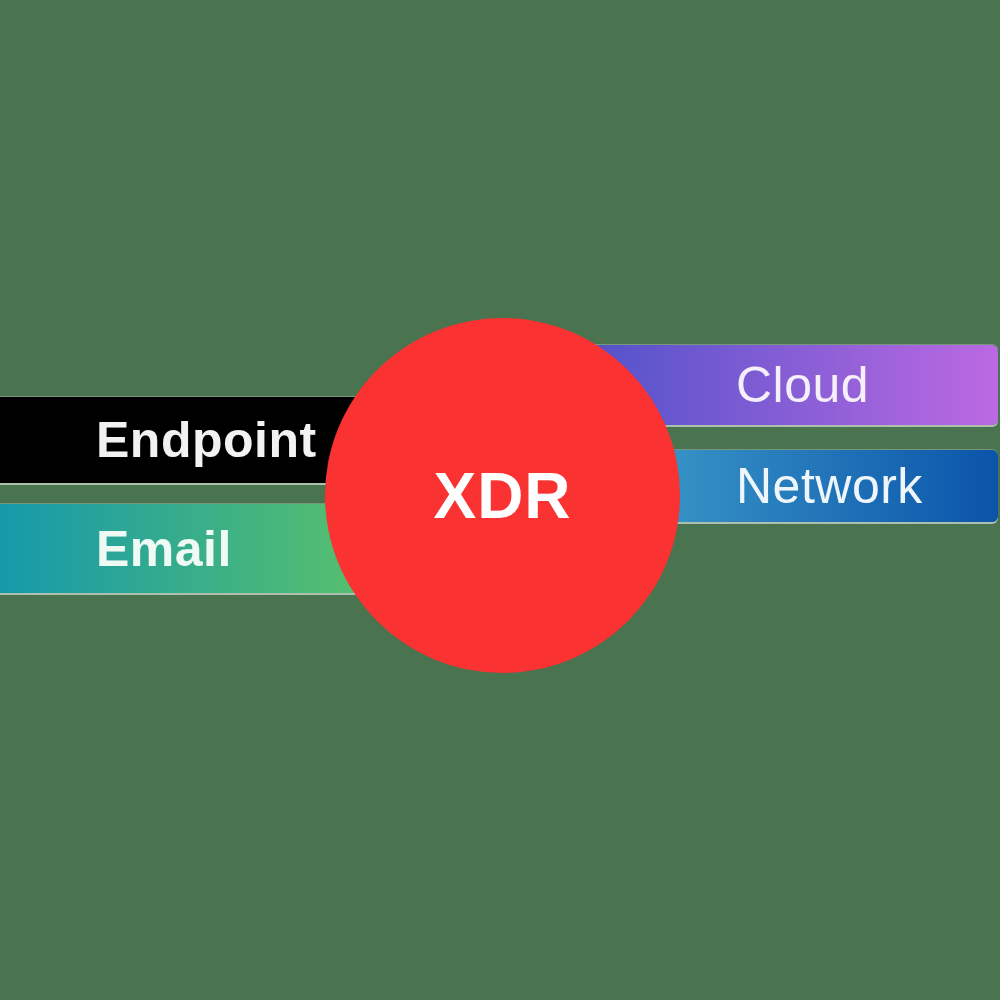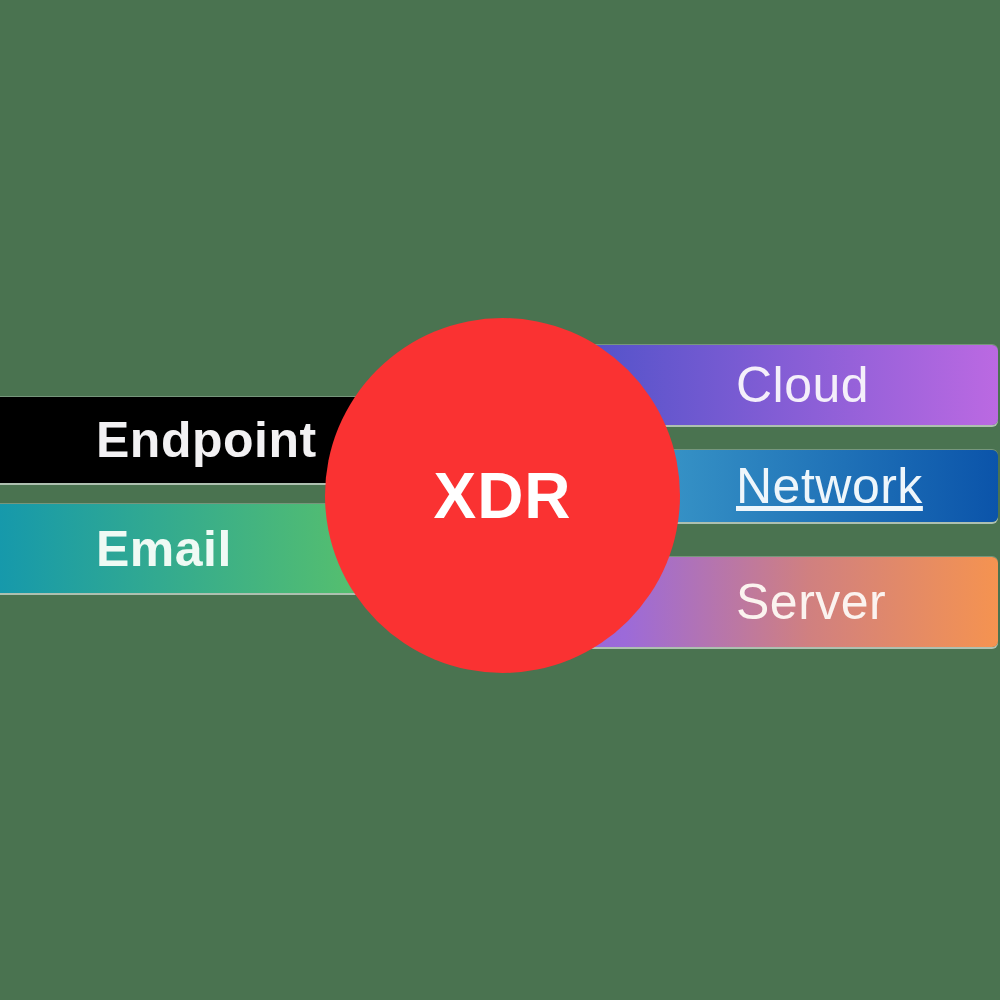--- a/index.html
+++ b/index.html
@@ -34,21 +34,21 @@
   
   .bar.left  { left: 0; width: 505px; }
   .bar.left  .bar-label { padding-left: 96px; font-weight: bold; }
   
   .bar.right { left: 500px; right: 2px; border-radius: 0 6px 6px 0; }
   .bar.right .bar-label { padding-left: 236px; }
 
   .bar.endpoint { top: 397px; height: 86px; }
   .bar.email    { top: 504px; height: 89px; text-align: center; }
   .bar.cloud    { top: 345px; height: 80px; }
-  .bar.network  { top: 450px; height: 72px; text-decoration: underline; }
+  .bar.network  { top: 450px; height: 72px; }
   .bar.server   { top: 557px; height: 90px; }
 
   .circle {
     position: absolute;
     left: 325px;
     top: 318px;
     width: 355px;
     height: 355px;
     border-radius: 50%;
     z-index: 2;
@@ -77,21 +77,18 @@
   </div>
 
   <div class="bar right cloud" style="background: linear-gradient(90deg, rgb(60, 78, 196), rgb(187, 105, 226)); color: rgb(244, 239, 250);">
     <span class="bar-label">Cloud</span>
   </div>
 
   <div class="bar right network" style="background: linear-gradient(90deg, rgb(76, 178, 212), rgb(11, 84, 170)); color: rgb(238, 246, 251);">
     <span class="bar-label">Network</span>
   </div>
 
-  <div class="bar right server" style="background: linear-gradient(90deg, rgb(146, 97, 216) 0%, rgb(156, 106, 217) 25%, rgb(208, 128, 128) 62%, rgb(245, 147, 80) 100%); color: rgb(251, 243, 239);">
-    <span class="bar-label">Server</span>
-  </div>
 
   <div class="circle" style="background: rgb(250, 50, 50); color: rgb(255, 255, 255); justify-content: center;">
     <span class="circle-label">XDR</span>
   </div>
 
 </div>
 
 </body></html>

